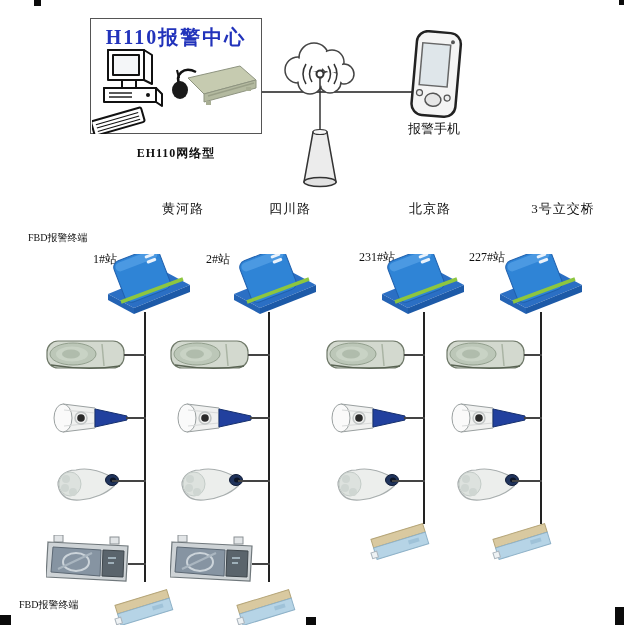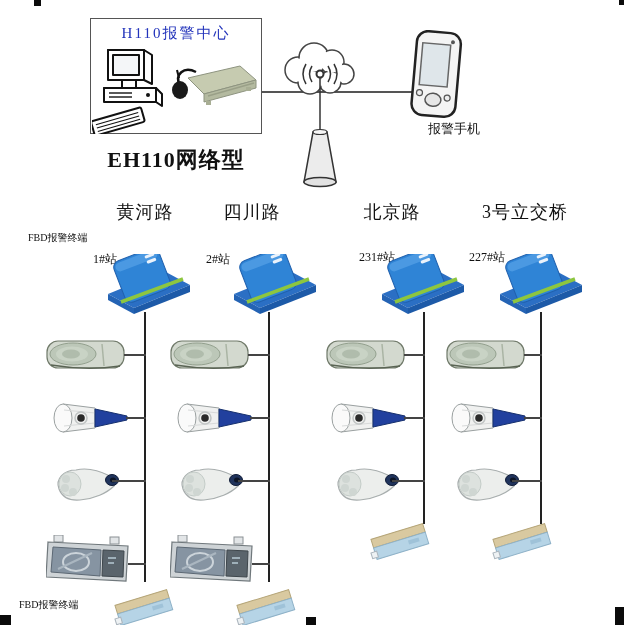--- a/index.html
+++ b/index.html
@@ -1,24 +1,24 @@
 <!DOCTYPE html>
 <html><head>
 <meta charset="utf-8">
 <style>
   html,body{margin:0;padding:0;}
   body{font-family:"Liberation Sans",sans-serif;background:#fff;}
   #stage{position:relative;width:624px;height:625px;background:#fff;overflow:hidden;}
   .abs{position:absolute;}
   .ctr{transform:translateX(-50%);white-space:nowrap;}
   .cjk{font-family:"Liberation Serif",serif;color:#111;}
-  .title-blue{color:#2233bb;font-weight:normal;font-size:15px;letter-spacing:2px;text-align:right;}
-  .big-label{font-size:22px;font-weight:bold;letter-spacing:1px;}
-  .mid-label{font-size:13px;margin-left:20px;}
-  .road{font-size:18px;letter-spacing:1px;}
+  .title-blue{color:#2233bb;font-weight:bold;font-size:20px;letter-spacing:2px;text-align:right;}
+  .big-label{font-size:12px;font-weight:bold;letter-spacing:1px;}
+  .mid-label{font-size:13px;}
+  .road{font-size:13px;letter-spacing:1px;margin-left:38px;}
   .station{font-size:12px;}
   .tiny{font-size:10px;}
   .box{border:1.5px solid #555;background:#fff;}
   .hline{background:#555;height:2px;}
   .vline{background:#222;width:2px;}
   .conn{background:#444;height:2px;}
   .mark{background:#0b0b0b;}
   svg.dev{position:absolute;overflow:visible;}
 </style>
 </head>

